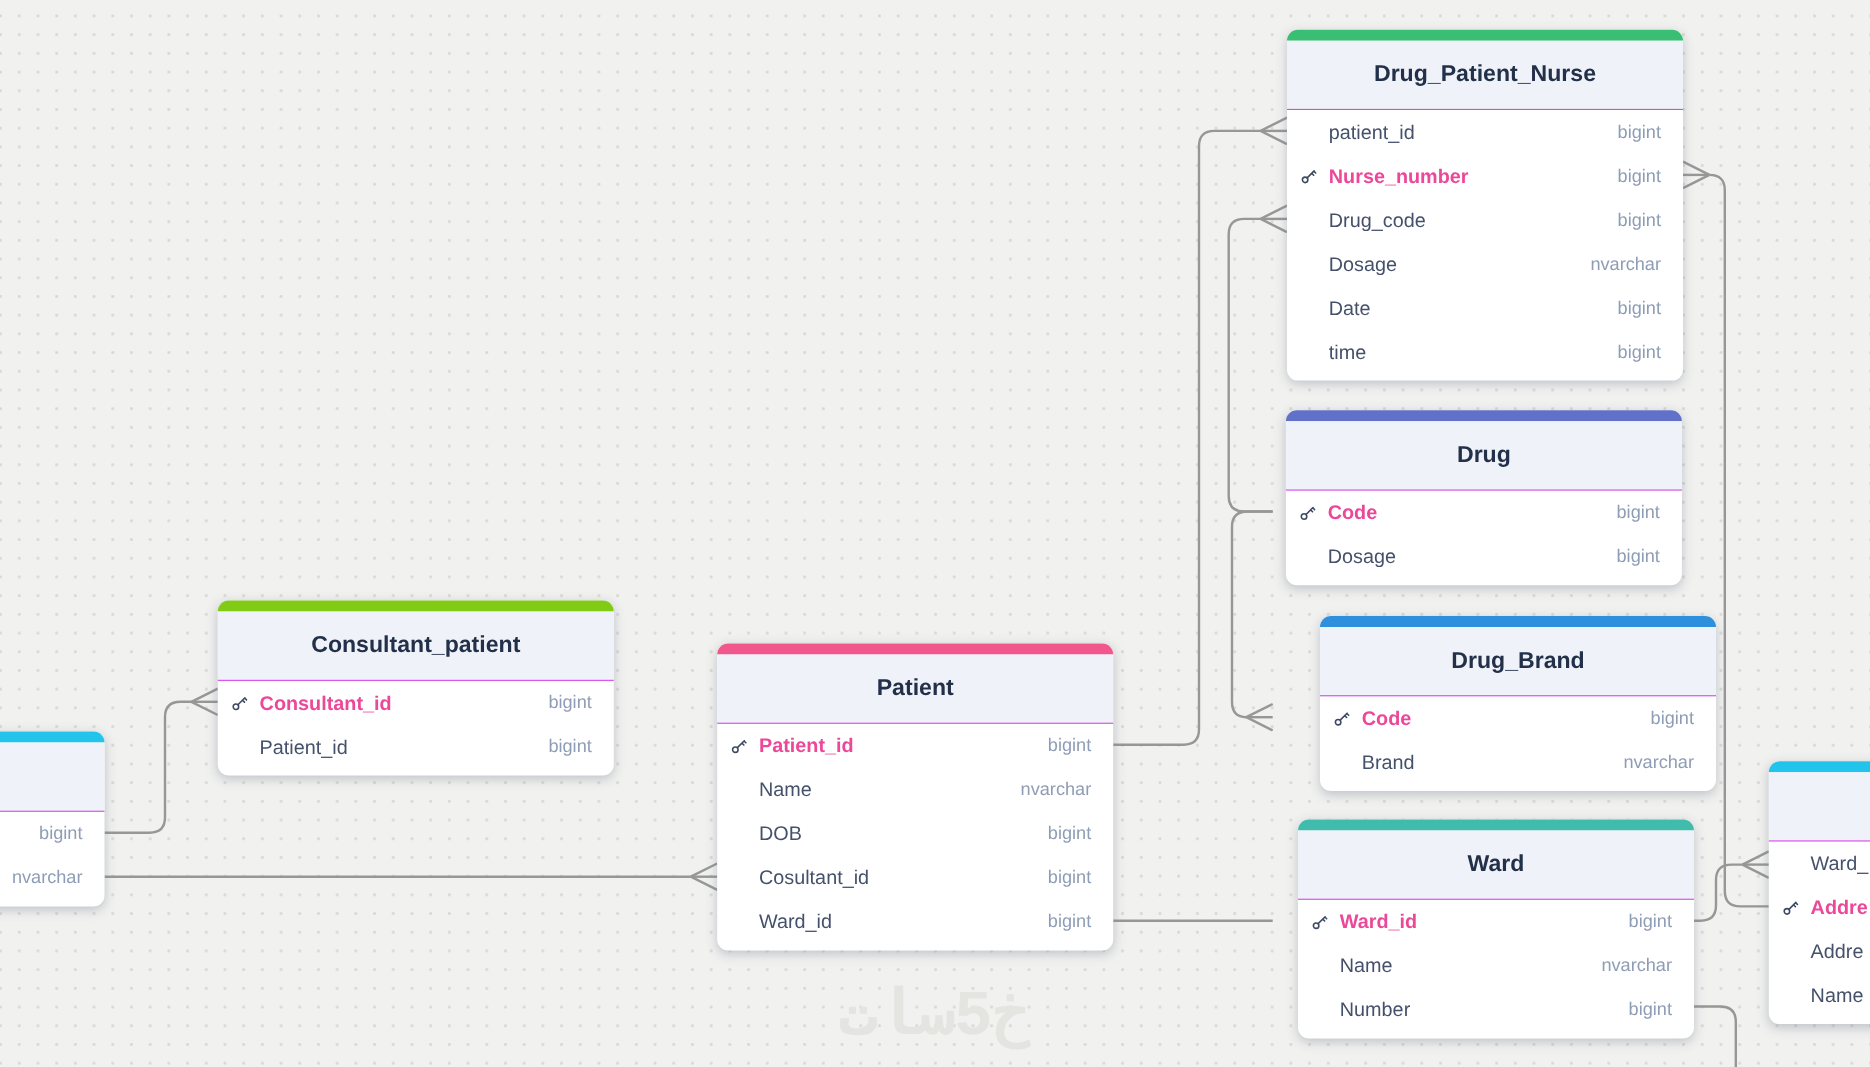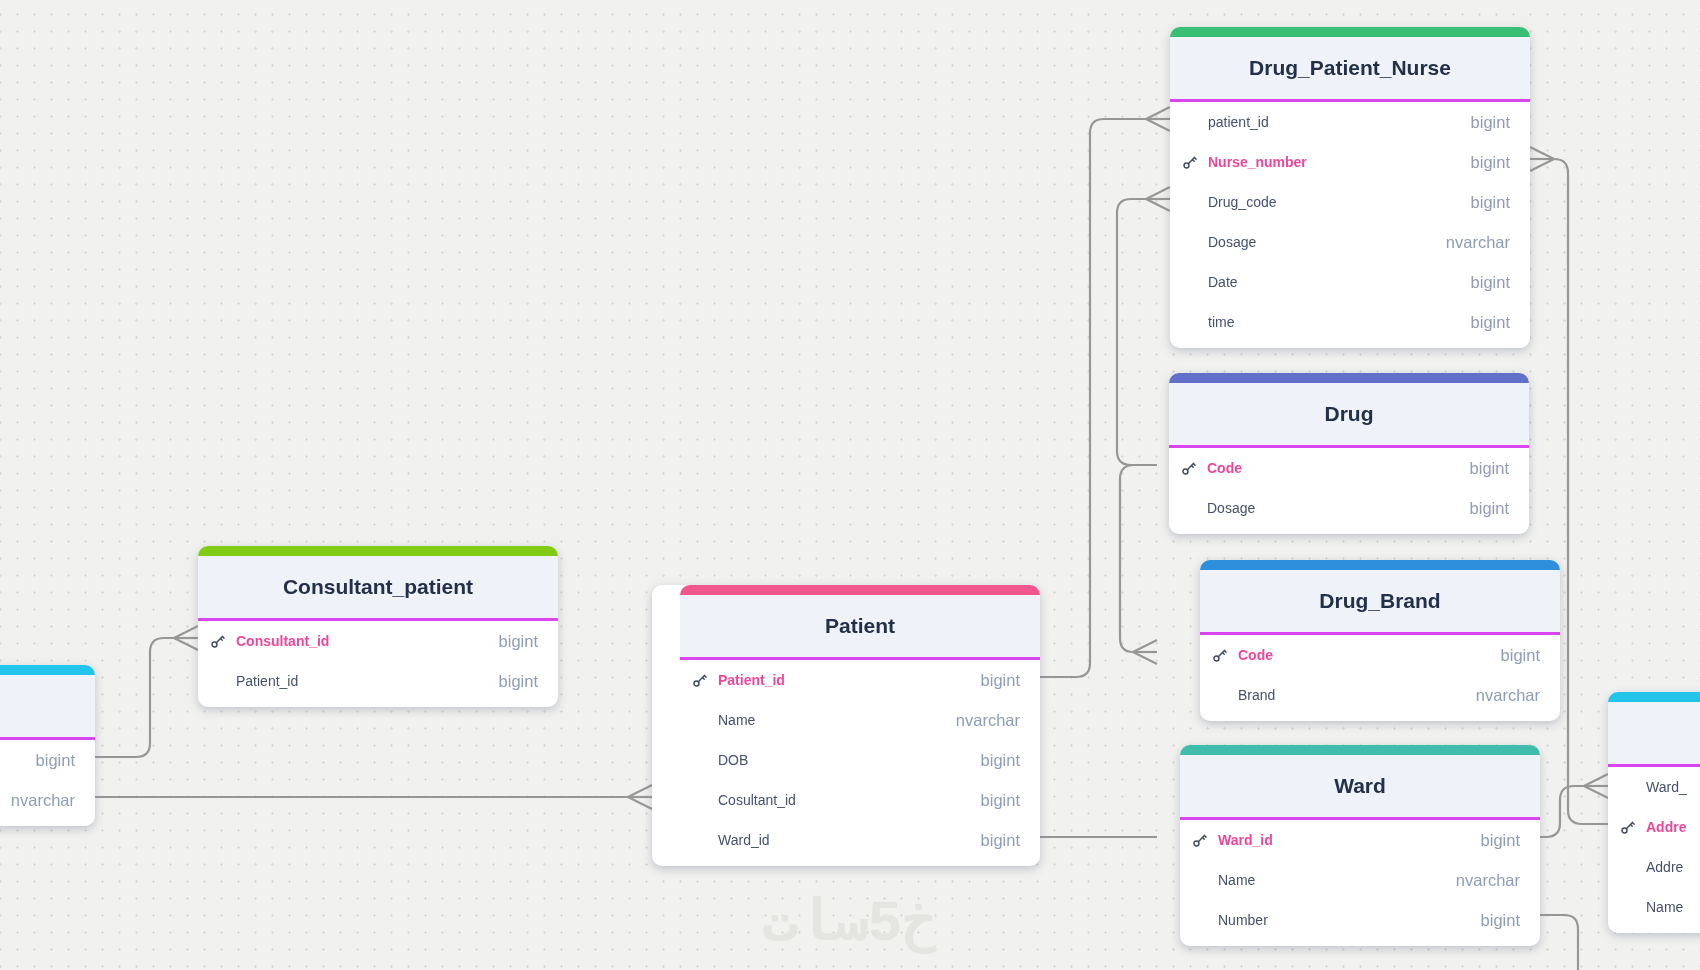--- a/index.html
+++ b/index.html
@@ -8,25 +8,25 @@
   .canvas{position:absolute;inset:0;width:1700px;height:970px;
       background-color:#f1f1ef;
       background-image:radial-gradient(circle,#d9d9d5 1.2px,transparent 1.4px);
       background-size:17px 17px;background-position:9px 6px;}
   svg.wires{position:absolute;left:0;top:0;pointer-events:none;}
   svg.wires path,svg.wires polyline{stroke:#979797;stroke-width:2.2;fill:none;}
   .table-card{position:absolute;background:#ffffff;border-radius:10px;
       box-shadow:0 3px 10px rgba(110,120,140,.38);padding-bottom:6px;}
   .color-bar{height:10px;border-radius:10px 10px 0 0;}
   .table-header{height:62px;background:#eff2f8;display:flex;align-items:center;
-      justify-content:center;border-bottom:3px solid #d946ef;}
+      justify-content:center;border-bottom:1px solid #d946ef;}
   .table-title{font-size:21px;font-weight:bold;color:#223049;white-space:nowrap;}
   .table-row{height:40px;display:flex;align-items:center;padding:0 20px 0 12px;}
   .icon-slot{width:26px;display:flex;align-items:center;}
-  .field-name{font-size:14px;color:#45516b;white-space:nowrap;}
+  .field-name{font-size:18px;color:#45516b;white-space:nowrap;}
   .field-name.pk{font-weight:bold;color:#ec4899;}
   .field-type{margin-left:auto;font-size:16.5px;color:#8e9db5;white-space:nowrap;}
   .watermark{position:absolute;left:715px;top:886px;width:270px;text-align:center;
       font-family:Liberation Mono, monospace;font-size:58px;font-weight:bold;
       color:#e4e4e1;direction:rtl;user-select:none;}
 </style>
 </head>
 <body>
 
 <div class="canvas">
@@ -196,21 +196,21 @@
     <span class="field-name pk">Consultant_id</span>
     <span class="field-type">bigint</span>
   </div>
           <div class="table-row">
     <span class="icon-slot"></span>
     <span class="field-name">Patient_id</span>
     <span class="field-type">bigint</span>
   </div>
         </div>
   </div>
-      <div class="table-card" style="left: 652px; top: 585px; width: 360px; padding-left: 28px;">
+      <div class="table-card" style="left: 652px; top: 585px; width: 360px;">
     <div class="color-bar" style="background: rgb(241, 87, 141);"></div>
     <div class="table-header">
       <span class="table-title">Patient</span>
     </div>
     <div class="rows">
           <div class="table-row">
     <span class="icon-slot">
               <svg width="16" height="16" viewBox="0 0 20 20">
                 <circle cx="5.6" cy="14.4" r="3.1" fill="none" stroke="#3e4a63" stroke-width="1.8"></circle>
                 <path d="M7.9 12.1 L15.8 4.2 M13.1 6.9 L15.3 9.1 M15.5 4.5 L17.6 6.6" fill="none" stroke="#3e4a63" stroke-width="1.8" stroke-linecap="round"></path>

